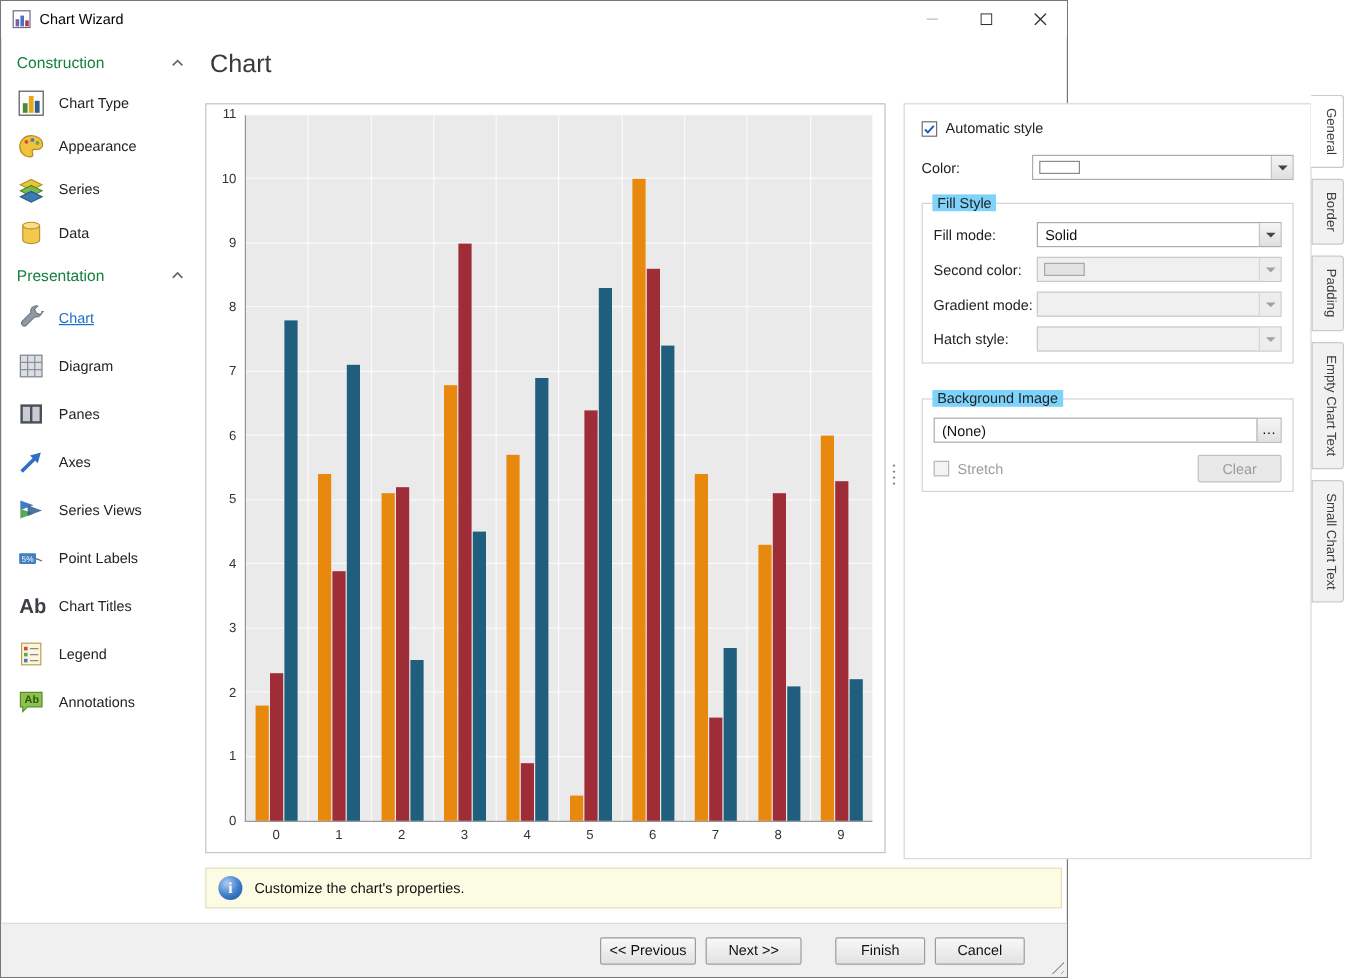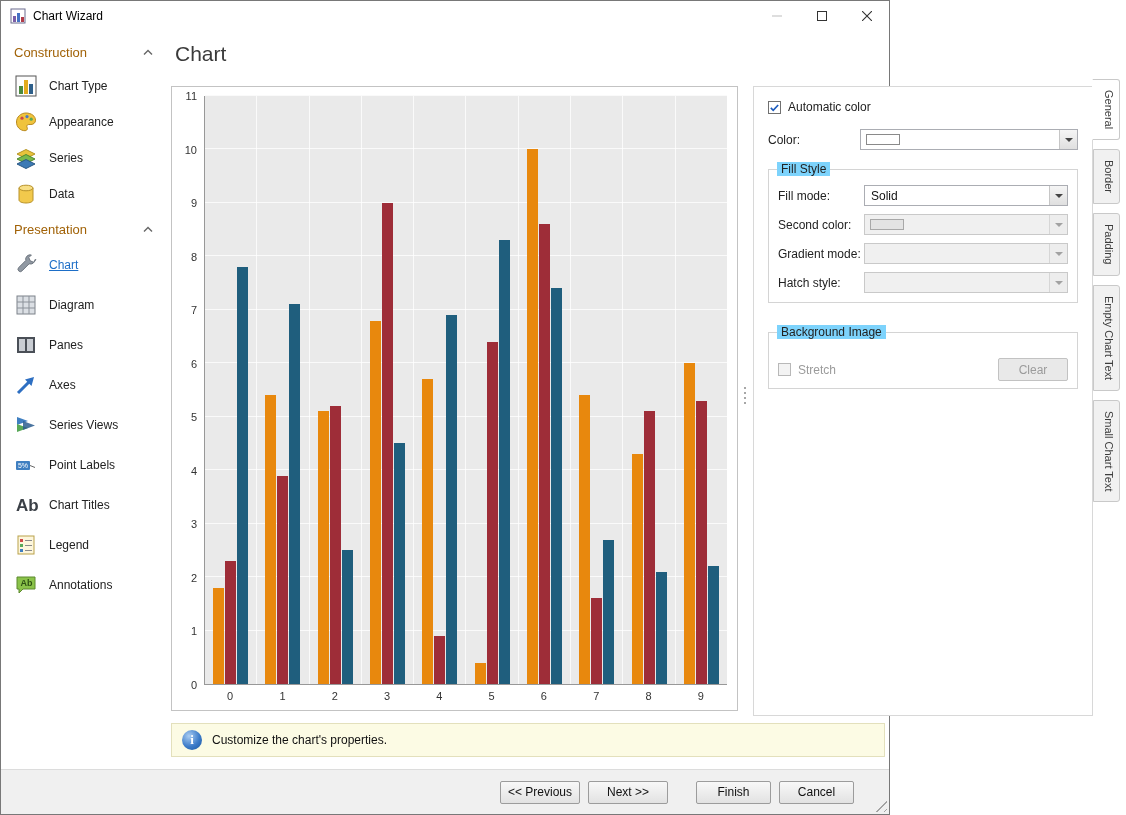--- a/index.html
+++ b/index.html
@@ -9,21 +9,21 @@
 
   
   .titlebar { position:absolute; top:0; left:0; right:0; height:30px; display:flex; align-items:center; background:#fff; }
   .app-icon { width:16px; height:16px; margin:0 7px 0 9px; }
   .title-text { font-size:12px; color:#000; }
   .win-controls { margin-left:auto; display:flex; height:100%; }
   .win-btn { width:45px; height:100%; display:flex; align-items:center; justify-content:center; cursor:pointer; }
 
   
   .sidebar { position:absolute; top:30px; left:0; width:166px; bottom:45px; padding:8px 0 0 13px; overflow:hidden; }
-  .section-header { display:flex; align-items:center; justify-content:space-between; padding-right:14px; margin:10px 0 8px 0; font-size:13px; color:#a16207; cursor:pointer; }
+  .section-header { display:flex; align-items:center; justify-content:space-between; padding-right:14px; margin:10px 0 8px 0; font-size:13px; color:#15803d; cursor:pointer; }
   .section-header:first-child { margin-top:6px; }
   .chevron { display:inline-flex; }
   .side-item { display:flex; align-items:center; gap:11px; height:36px; font-size:12px; color:#222; cursor:pointer; }
   .sec-presentation .side-item { height:40px; }
   .side-icon { width:24px; height:24px; display:inline-flex; }
   .side-icon svg { width:24px; height:24px; }
   .side-item.selected .side-label { color:#1d6ec7; text-decoration:underline; }
 
   
   .content { position:absolute; left:166px; top:30px; right:0; bottom:45px; }
@@ -382,21 +382,21 @@
       </div>
 
     <div class="props-panel">
 
       <div class="check-row">
         <span class="checkbox checked">
           <svg viewBox="0 0 12 12" width="11" height="11">
               <path d="M2 6.5l2.6 2.6L10 3.2" fill="none" stroke="#1c5bbd" stroke-width="1.8"></path>
             </svg>
         </span>
-        <span>Automatic color</span>
+        <span>Automatic style</span>
       </div>
 
       <div class="prop-row">
         <span class="prop-label">Color:</span>
         <div class="combo">
           <span class="swatch" style="background: rgb(255, 255, 255);"></span>
           <span class="combo-fill"></span>
           <span class="arrow-btn">
               <i class="caret"></i>
             </span>
@@ -444,20 +444,24 @@
             <span class="arrow-btn">
                 <i class="caret"></i>
               </span>
           </div>
         </div>
       </div>
 
       <div class="groupbox" style="margin-top:29px;">
         <span class="group-title">Background Image</span>
 
+        <div class="filefield">
+          <span class="file-text">(None)</span>
+          <span class="ellipsis-btn">…</span>
+        </div>
 
         <div class="bg-actions">
           <span class="stretch-wrap">
             <span class="checkbox disabled"></span>
             <span>Stretch</span>
           </span>
           <button class="btn disabled">Clear</button>
         </div>
       </div>
 

